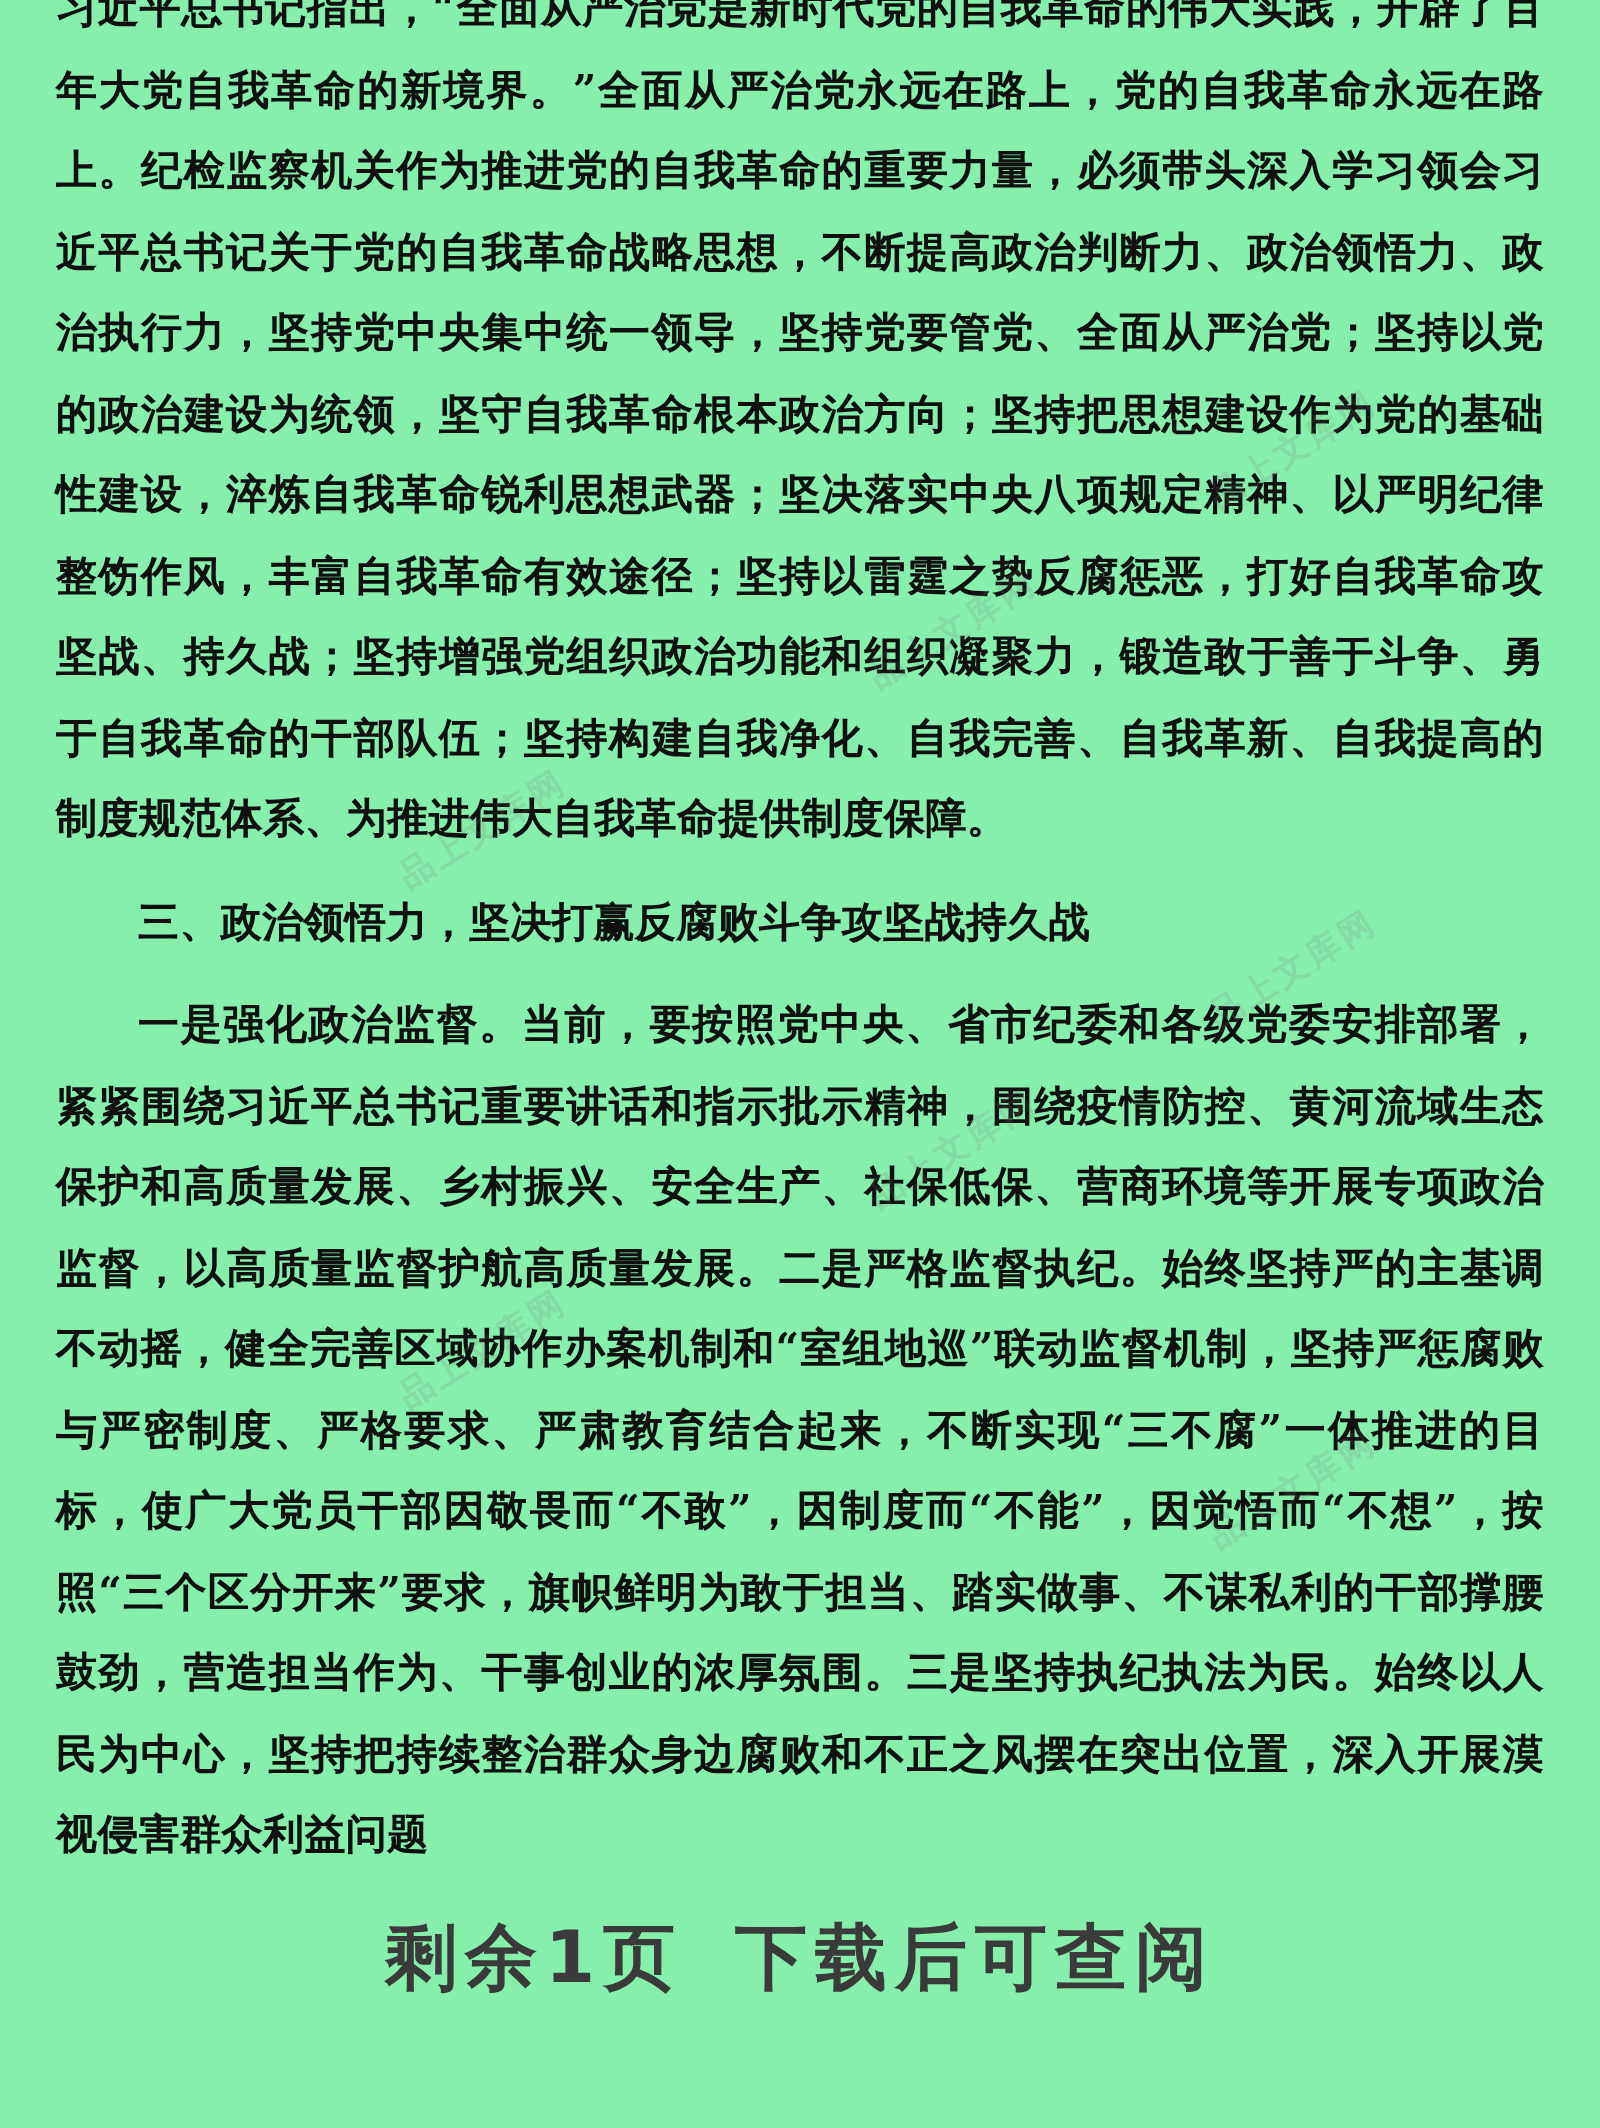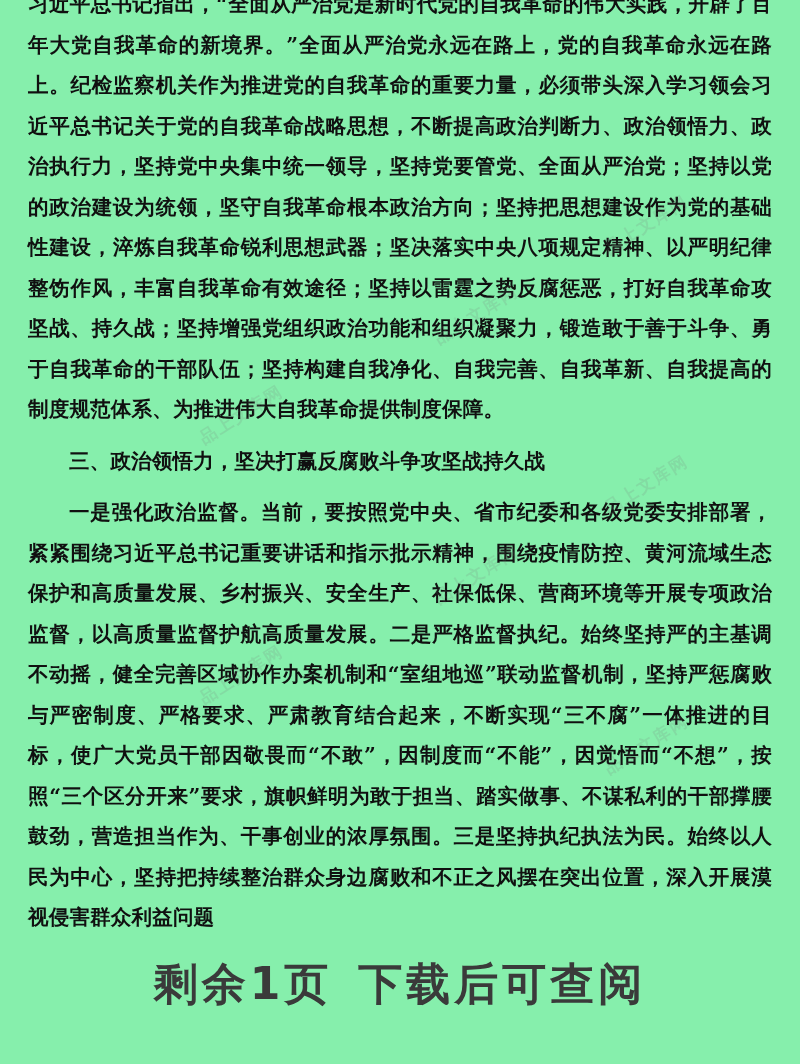--- a/index.html
+++ b/index.html
@@ -66,21 +66,21 @@
     letter-spacing: 2px;
     font-weight: 600;
   }
 
   .footer-note {
     position: absolute;
     left: 0;
     top: 955px;
     width: 800px;
     text-align: center;
-    font-size: 44px;
+    font-size: 36px;
     letter-spacing: 4px;
     color: #3a3a3a;
     font-weight: 700;
     font-family: "DejaVu Sans", "Liberation Sans", sans-serif;
   }
   .footer-note .gap {
     display: inline-block;
     width: 26px;
   }
 </style>

